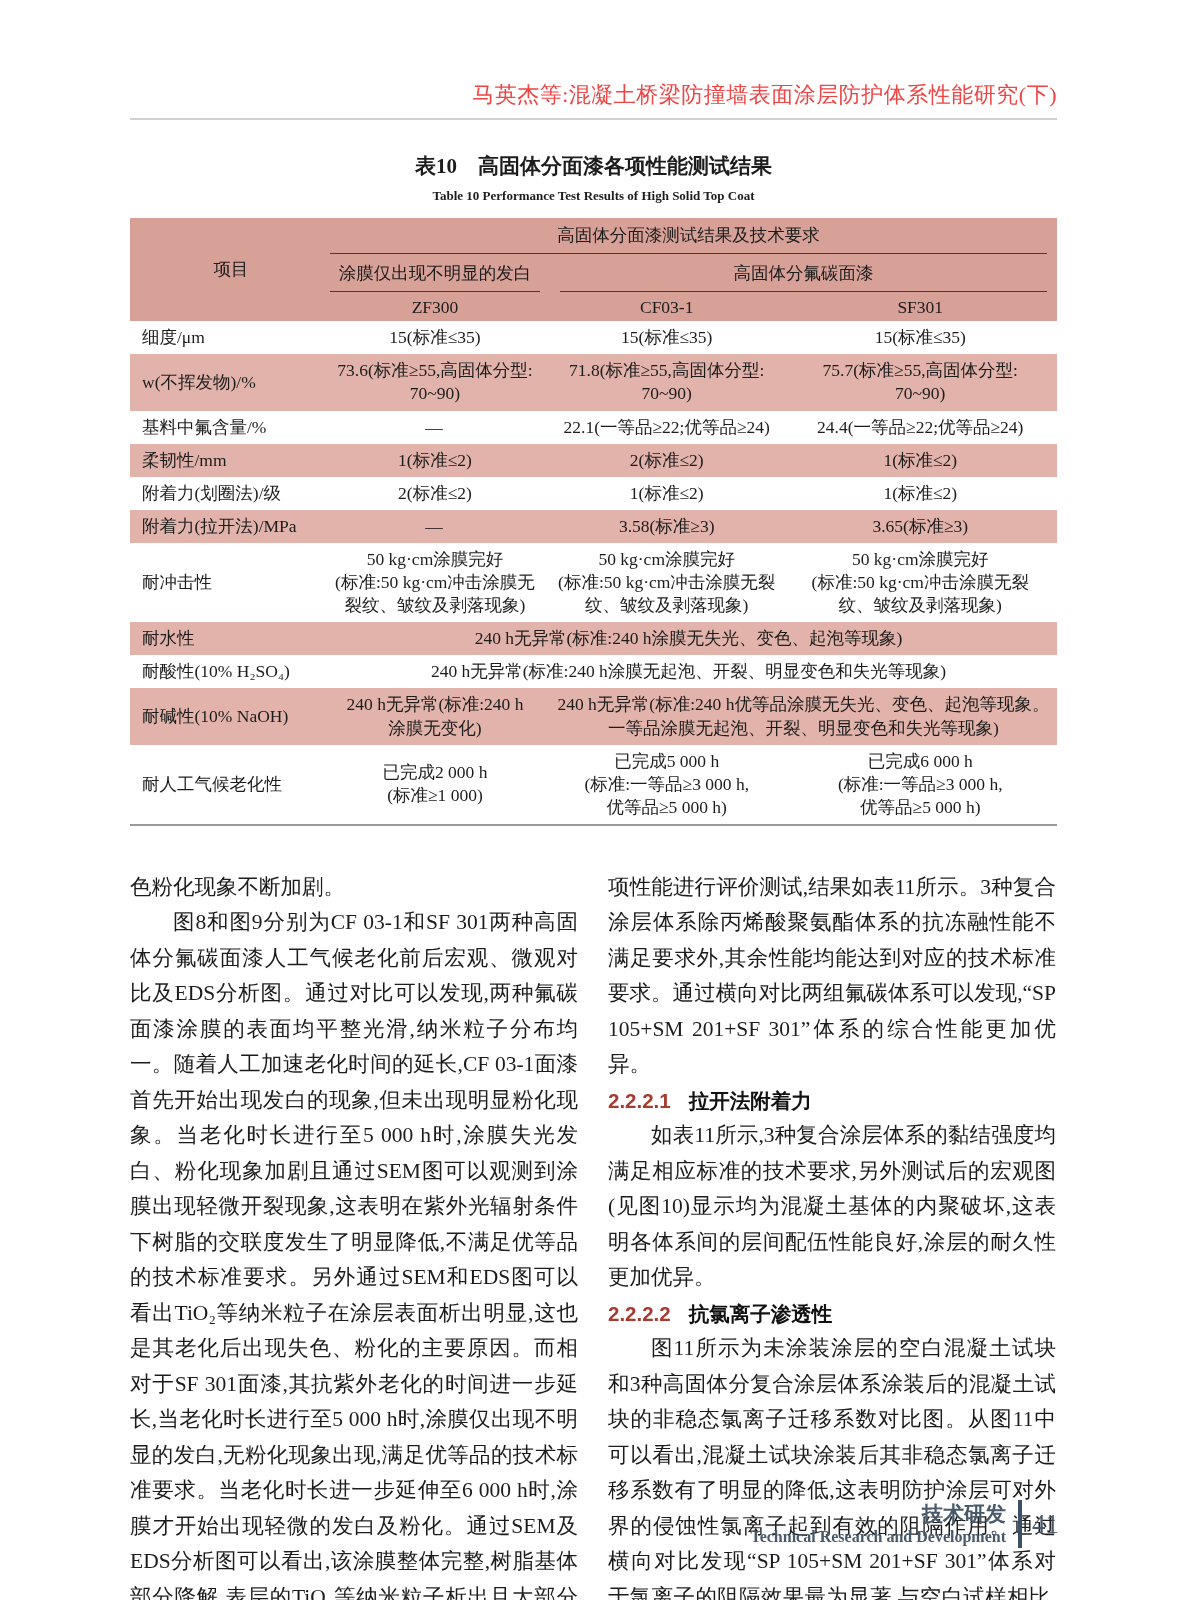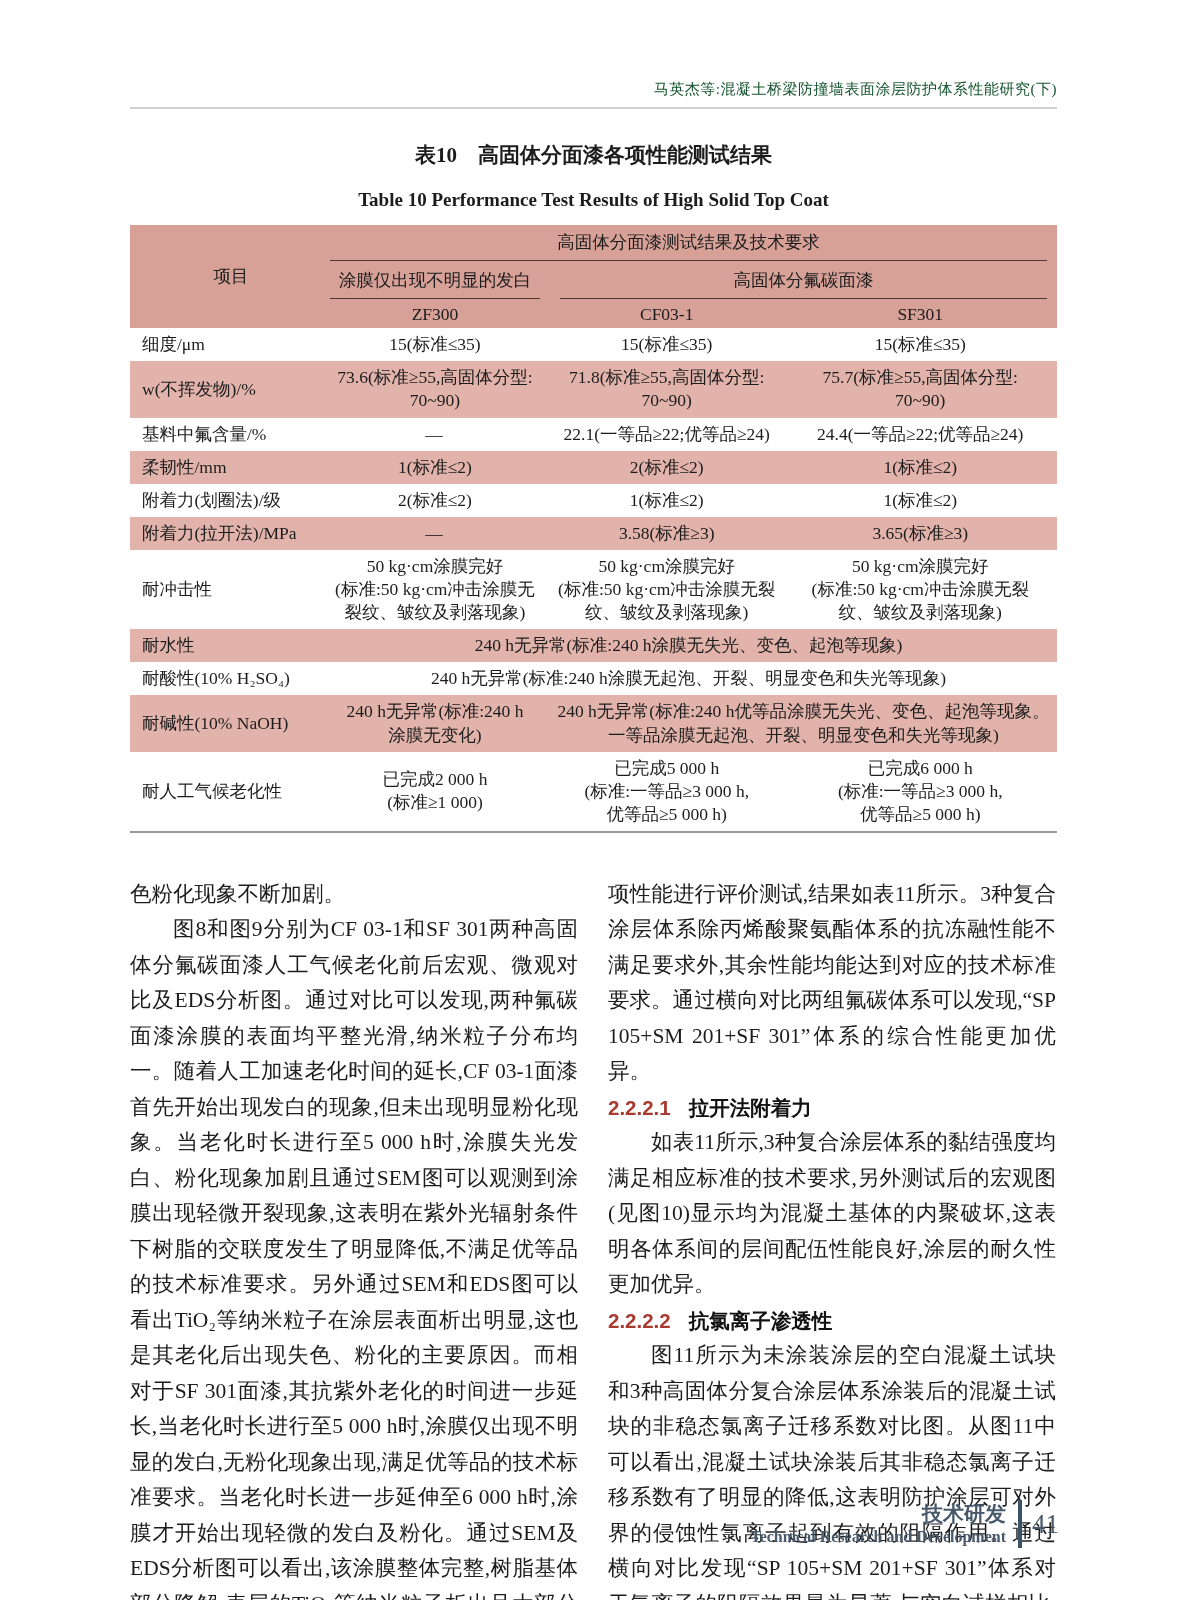--- a/index.html
+++ b/index.html
@@ -1,26 +1,26 @@
 <!DOCTYPE html>
 <html><head>
 <meta charset="utf-8">
 <style>
   * { margin:0; padding:0; box-sizing:border-box; }
   html,body { width:1187px; height:1600px; background:#ffffff; overflow:hidden; }
   body { font-family:"Liberation Serif","DejaVu Serif",serif; color:#1c1c1c; position:relative; }
   .content { width:927px; margin:0 auto; padding-top:80px; }
 
   
-  .running-head { text-align:right; font-size:15px; color:#14532d; letter-spacing:.5px; }
+  .running-head { text-align:right; font-size:22px; color:#ef4444; letter-spacing:.5px; }
   .head-rule { border-bottom:2px solid #cfcfcf; margin-top:8px; }
 
   
   .tbl-title-cn { text-align:center; font-weight:bold; font-size:21px; margin-top:32px; }
-  .tbl-title-en { text-align:center; font-weight:bold; font-size:19px; margin-top:20px; }
+  .tbl-title-en { text-align:center; font-weight:bold; font-size:13px; margin-top:8px; }
 
   
   table.perf { width:100%; border-collapse:collapse; margin-top:14px; font-size:17.5px; line-height:1.32; border-bottom:2px solid #9a9a9a; }
   table.perf td { text-align:center; vertical-align:middle; padding:5px 4px; white-space:pre-line; }
   table.perf td.lbl { text-align:left; padding-left:12px; white-space:normal; }
   tr.hdr td { background:#d7a198; }
   tr.shade td { background:#e2b3ab; }
   .uline { border-bottom:1.5px solid #4a3a36; padding:4px 0 6px 0; margin:0 10px; }
   tr.hdr td { padding:2px 0;text-align:center; }
   tr.hdr td.lbl-item { text-align:center; padding-left:12px; }

